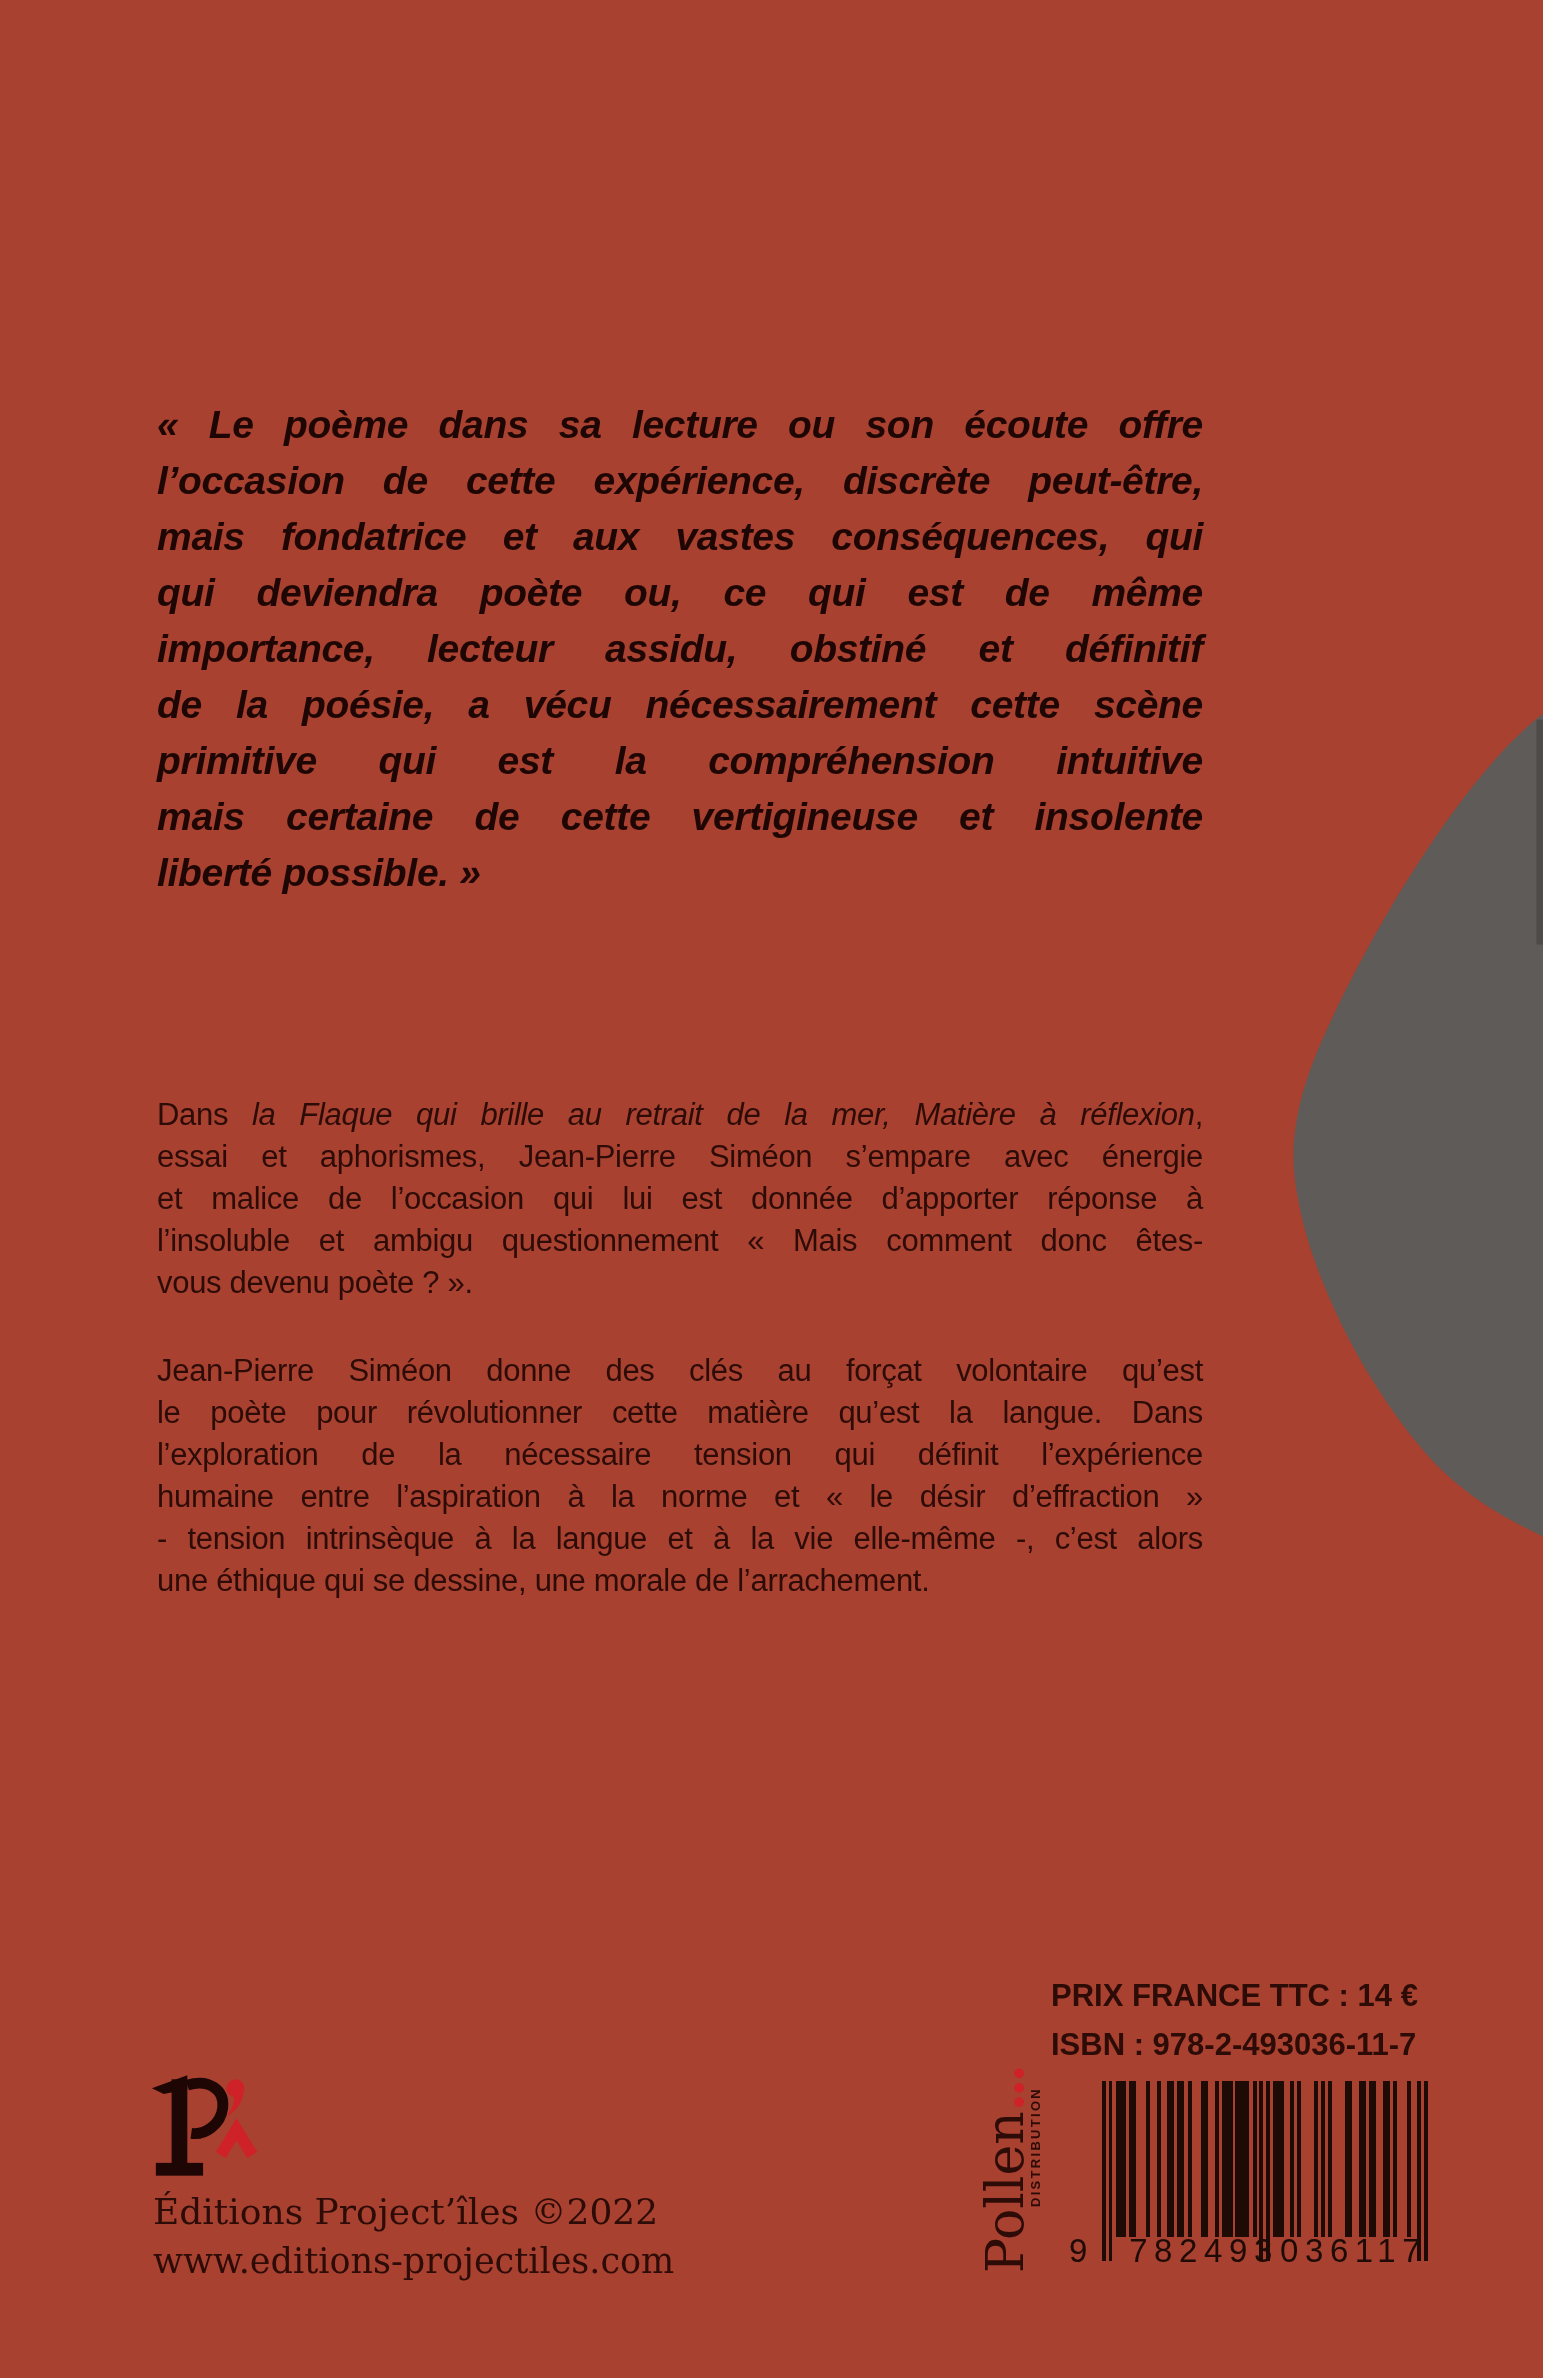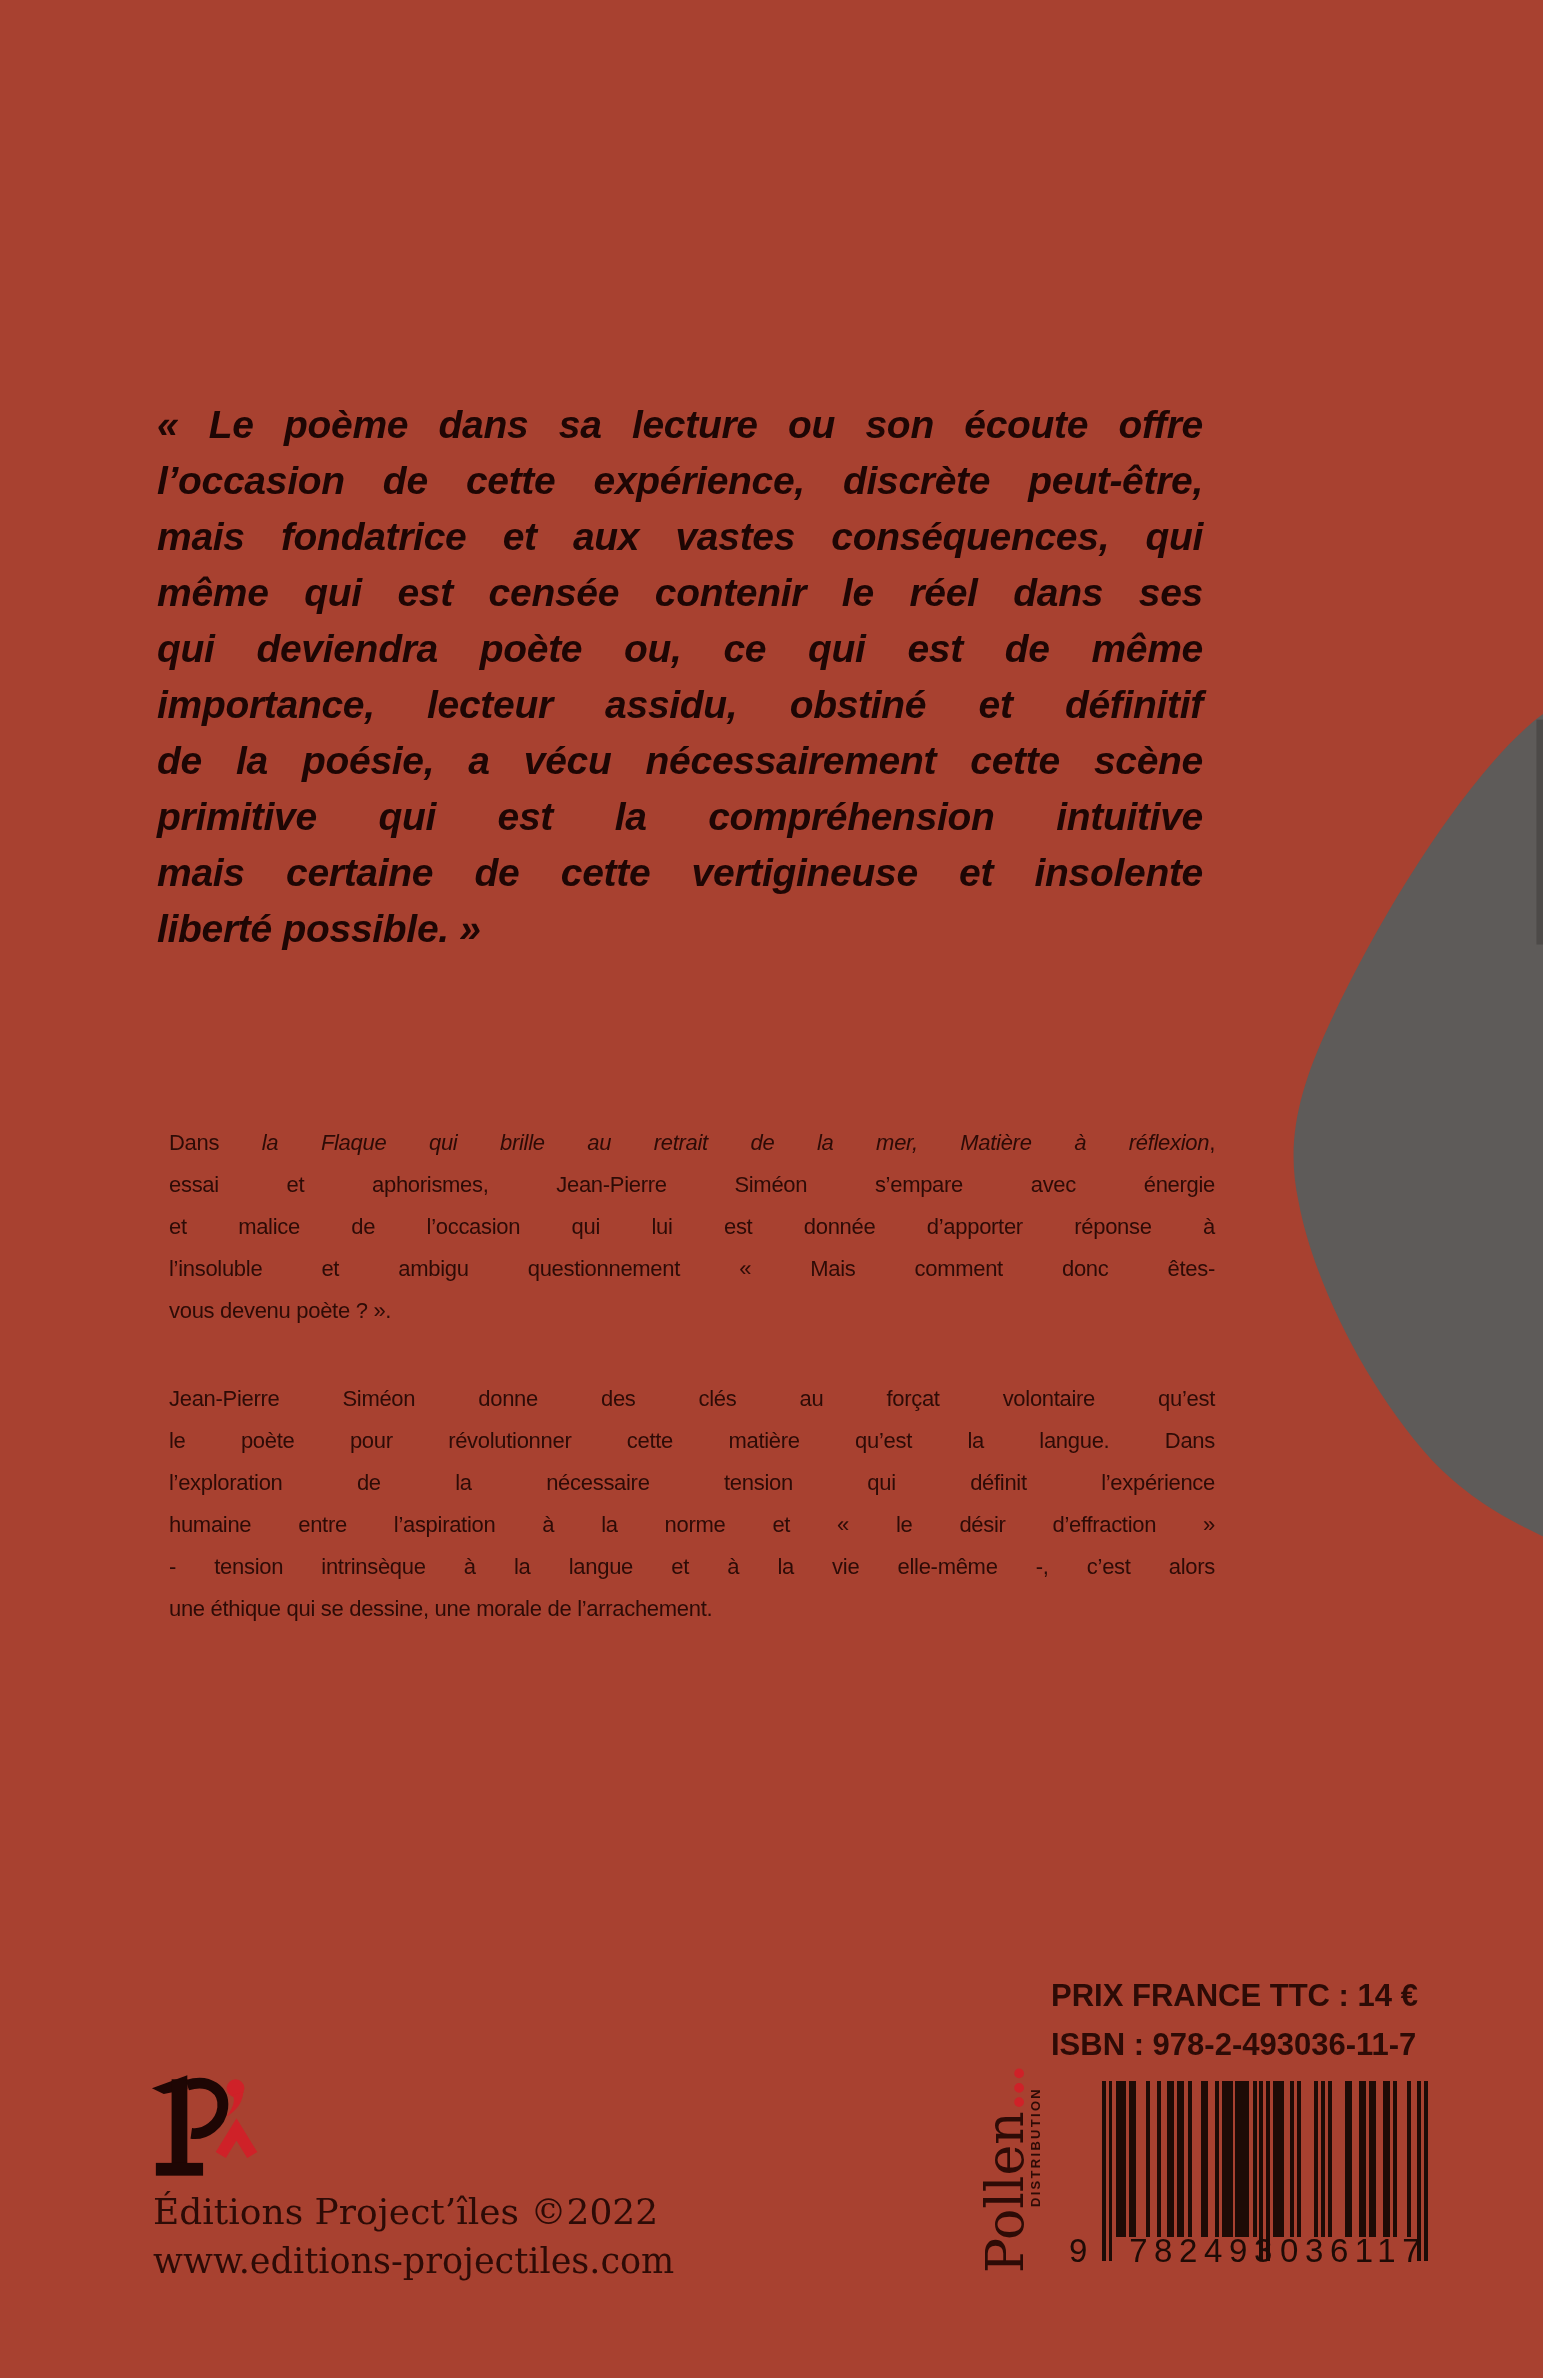--- a/index.html
+++ b/index.html
@@ -15,23 +15,23 @@
   .abs{position:absolute;}
   
   .jblock .line{ text-align:justify; text-align-last:justify; white-space:normal; }
   .jblock .line.last{ text-align-last:left; }
   .quote{
     left:157px; top:397px; width:1046px;
     font-size:39px; font-weight:700; letter-spacing:-0.3px;
     line-height:56px; color:var(--ink);font-style:italic;
   }
   .para{
-    left:169px; width:1046px;
-    font-size:22px; font-weight:400; letter-spacing:-0.3px;
-    line-height:42px; color:var(--ink-soft);margin-top:28px;
+    left:157px; width:1046px;
+    font-size:31px; font-weight:400; letter-spacing:-0.3px;
+    line-height:42px; color:var(--ink-soft);
   }
   .para .it{ font-style:italic; }
   .para2{ top:1094px; }
   .para3{ top:1350px; }
   
   .pricing{ left:1051px; top:1971px; color:var(--ink-soft); font-weight:700; font-size:31px; line-height:49px; }
   
   .logo{ left:148px; top:2071px; width:118px; height:111px; }
   .imprint{ left:153px; top:2191px; font-family:"DejaVu Serif", serif; font-size:36px; color:var(--ink-soft); }
   .website{ left:153px; top:2241px; font-family:"DejaVu Serif", serif; font-size:35px; color:var(--ink-soft); }
@@ -56,21 +56,20 @@
 
   <svg class="abs" style="left:0;top:0" width="1543" height="2379" viewBox="0 0 1647 2539">
     <path d="M1647 762 C 1575 815, 1478 965, 1418 1095 C 1387 1162, 1372 1218, 1386 1282 C 1402 1368, 1458 1480, 1528 1558 C 1568 1600, 1610 1622, 1647 1640 Z" style="fill:var(--shape)"></path>
     <rect x="1640" y="768" width="7" height="240" style="fill:var(--shape-edge)"></rect>
   </svg>
 
   <div class="abs quote jblock">
       <div class="line"><span>« Le poème dans sa lecture ou son écoute offre</span></div>
       <div class="line"><span>l’occasion de cette expérience, discrète peut-être,</span></div>
       <div class="line"><span>mais fondatrice et aux vastes conséquences, qui</span></div>
-      <div class="line"><span>même qui est censée contenir le réel dans ses</span></div>
       <div class="line"><span>qui deviendra poète ou, ce qui est de même</span></div>
       <div class="line"><span>importance, lecteur assidu, obstiné et définitif</span></div>
       <div class="line"><span>de la poésie, a vécu nécessairement cette scène</span></div>
       <div class="line"><span>primitive qui est la compréhension intuitive</span></div>
       <div class="line"><span>mais certaine de cette vertigineuse et insolente</span></div>
       <div class="line last"><span>liberté possible. »</span></div>
     </div>
 
   <div class="abs para para2 jblock">
       <div class="line"><span>Dans </span><span class="it">la Flaque qui brille au retrait de la mer, Matière à réflexion</span><span>,</span></div>

